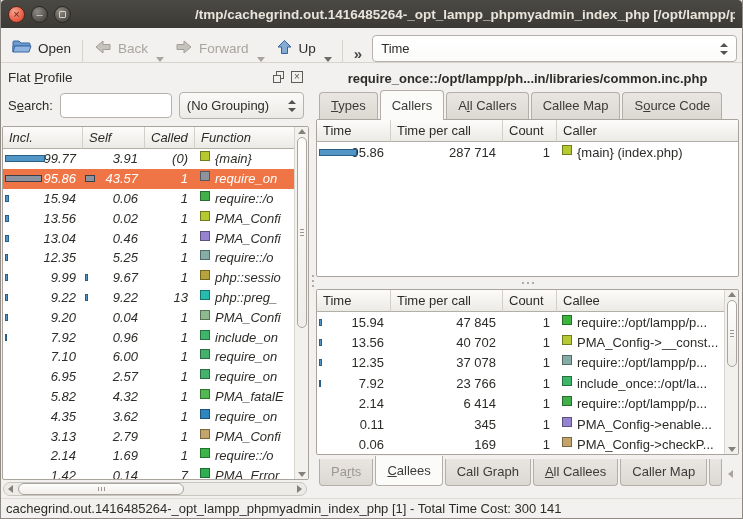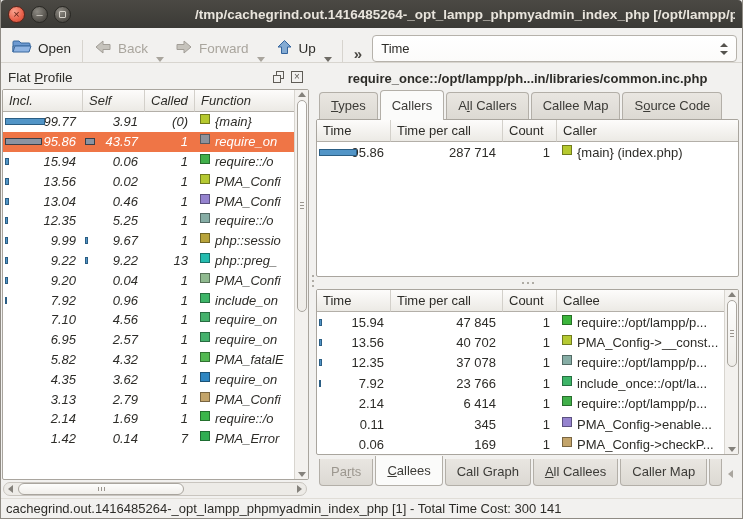--- a/index.html
+++ b/index.html
@@ -200,20 +200,31 @@
       <div class="dock-header">
         <span class="dock-title">Flat <u>P</u>rofile</span>
         <span class="dock-icons">
           <span class="float-ic">
               <b class="top"></b>
               <b></b>
             </span>
           <span class="closex-ic">×</span>
         </span>
       </div>
+      <div class="search-row">
+        <span>S<u>e</u>arch:</span>
+        <input class="search-input" value="" style="">
+        <div class="grouping">
+          <span>(No Grouping)</span>
+          <span class="spin">
+              <i class="up"></i>
+              <i class="dn"></i>
+            </span>
+        </div>
+      </div>
       <div class="tframe left-table">
         <div class="tmain">
           <div class="thead lt-grid">
             <div class="hcell">Incl.</div>
             <div class="hcell">Self</div>
             <div class="hcell">Called</div>
             <div class="hcell">Function</div>
           </div>
           <div class="lt-body">
   <div class="row lt-grid">
@@ -311,21 +322,21 @@
     <div class="cell num c-self"><span class="v">0.96</span></div>
     <div class="cell num c-called"><span class="v">1</span></div>
     <div class="cell fncell">
       <span class="sq" style="background: rgb(62, 181, 104);"></span>
       <span class="v">include_on</span>
     </div>
   </div>
 
   <div class="row lt-grid">
     <div class="cell num c-incl"><span class="v">7.10</span></div>
-    <div class="cell num c-self"><span class="v">4.56</span></div>
+    <div class="cell num c-self"><span class="v">6.00</span></div>
     <div class="cell num c-called"><span class="v">1</span></div>
     <div class="cell fncell">
       <span class="sq" style="background: rgb(68, 177, 108);"></span>
       <span class="v">require_on</span>
     </div>
   </div>
 
   <div class="row lt-grid">
     <div class="cell num c-incl"><span class="v">6.95</span></div>
     <div class="cell num c-self"><span class="v">2.57</span></div>

